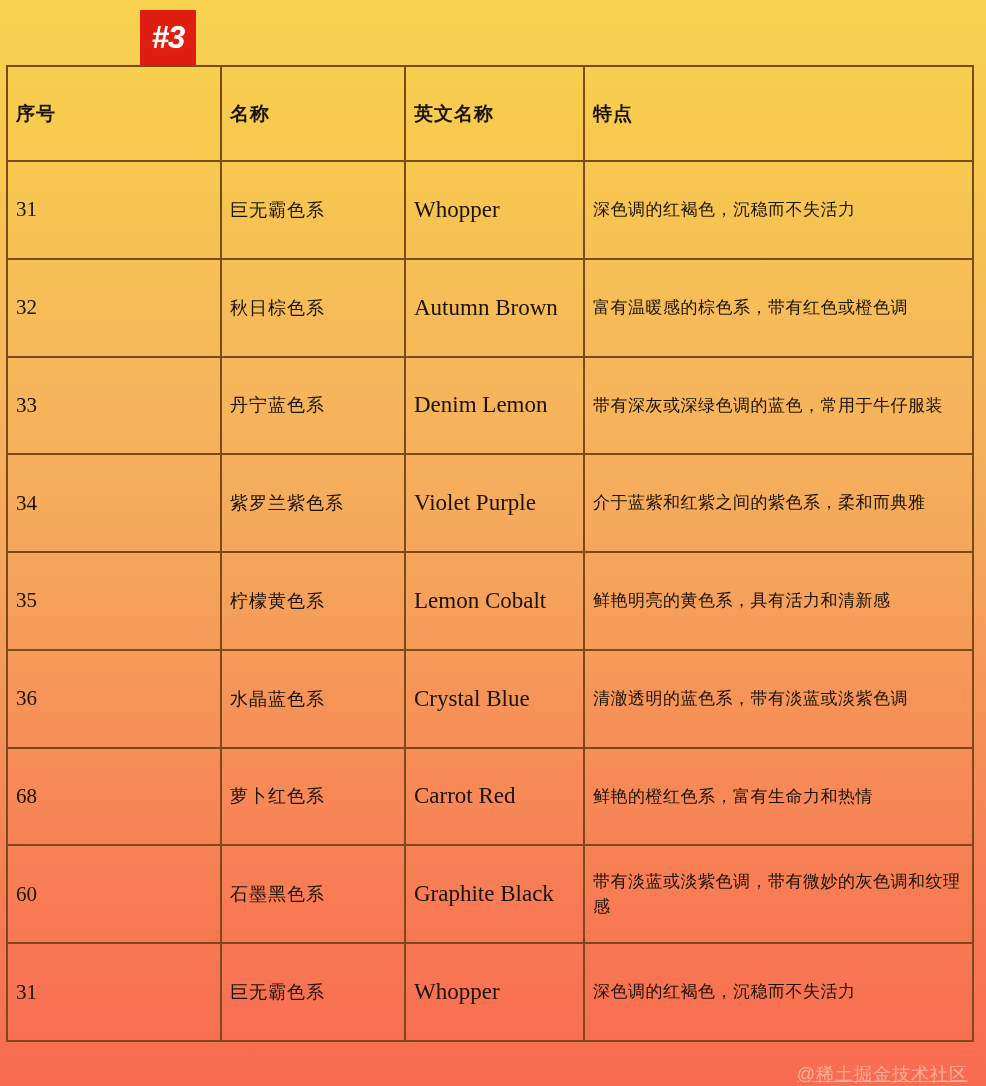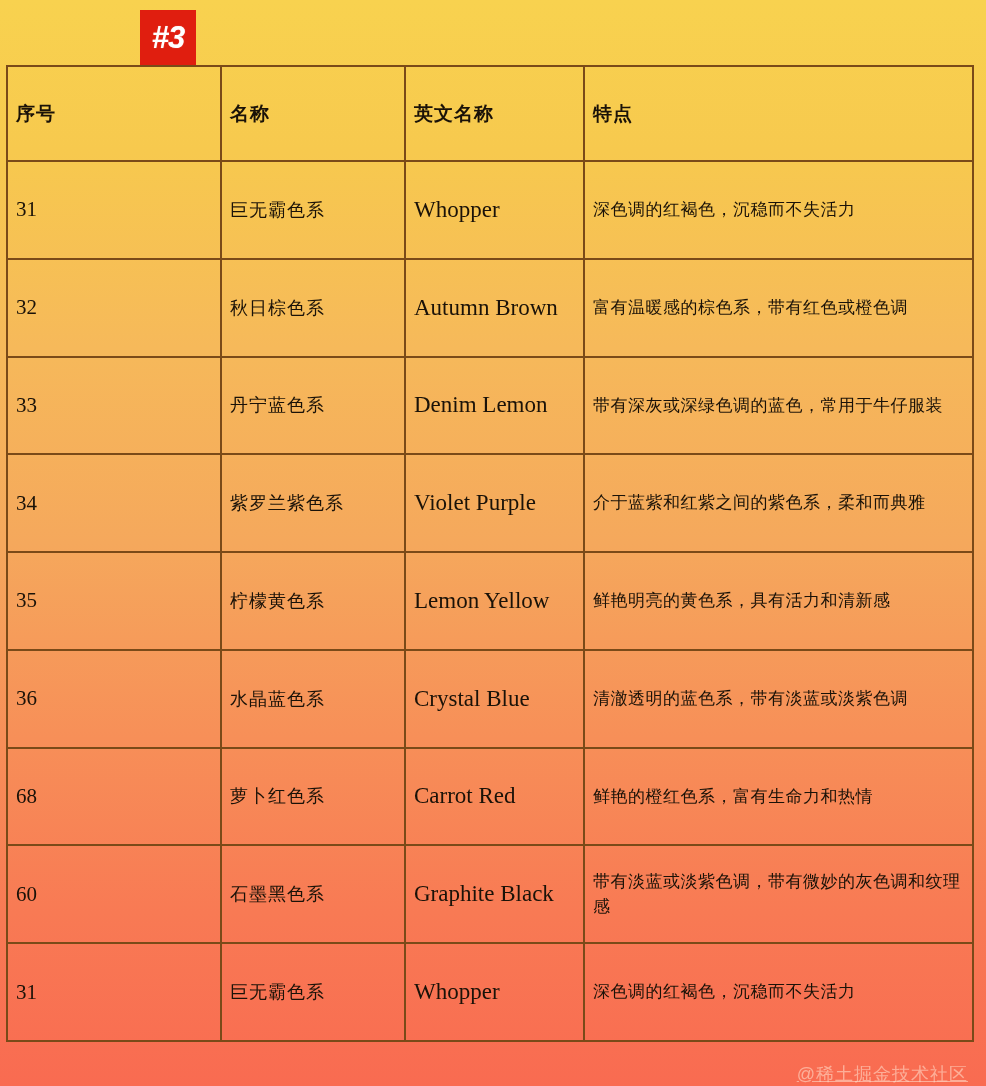--- a/index.html
+++ b/index.html
@@ -160,21 +160,21 @@
       </tr>
       <tr>
         <td class="cell-idx">34</td>
         <td class="cell-name">紫罗兰紫色系</td>
         <td class="cell-en">Violet Purple</td>
         <td class="cell-desc">介于蓝紫和红紫之间的紫色系，柔和而典雅</td>
       </tr>
       <tr>
         <td class="cell-idx">35</td>
         <td class="cell-name">柠檬黄色系</td>
-        <td class="cell-en">Lemon Yellow</td>
+        <td class="cell-en">Lemon Cobalt</td>
         <td class="cell-desc">鲜艳明亮的黄色系，具有活力和清新感</td>
       </tr>
       <tr>
         <td class="cell-idx">36</td>
         <td class="cell-name">水晶蓝色系</td>
         <td class="cell-en">Crystal Blue</td>
         <td class="cell-desc">清澈透明的蓝色系，带有淡蓝或淡紫色调</td>
       </tr>
       <tr>
         <td class="cell-idx">68</td>

